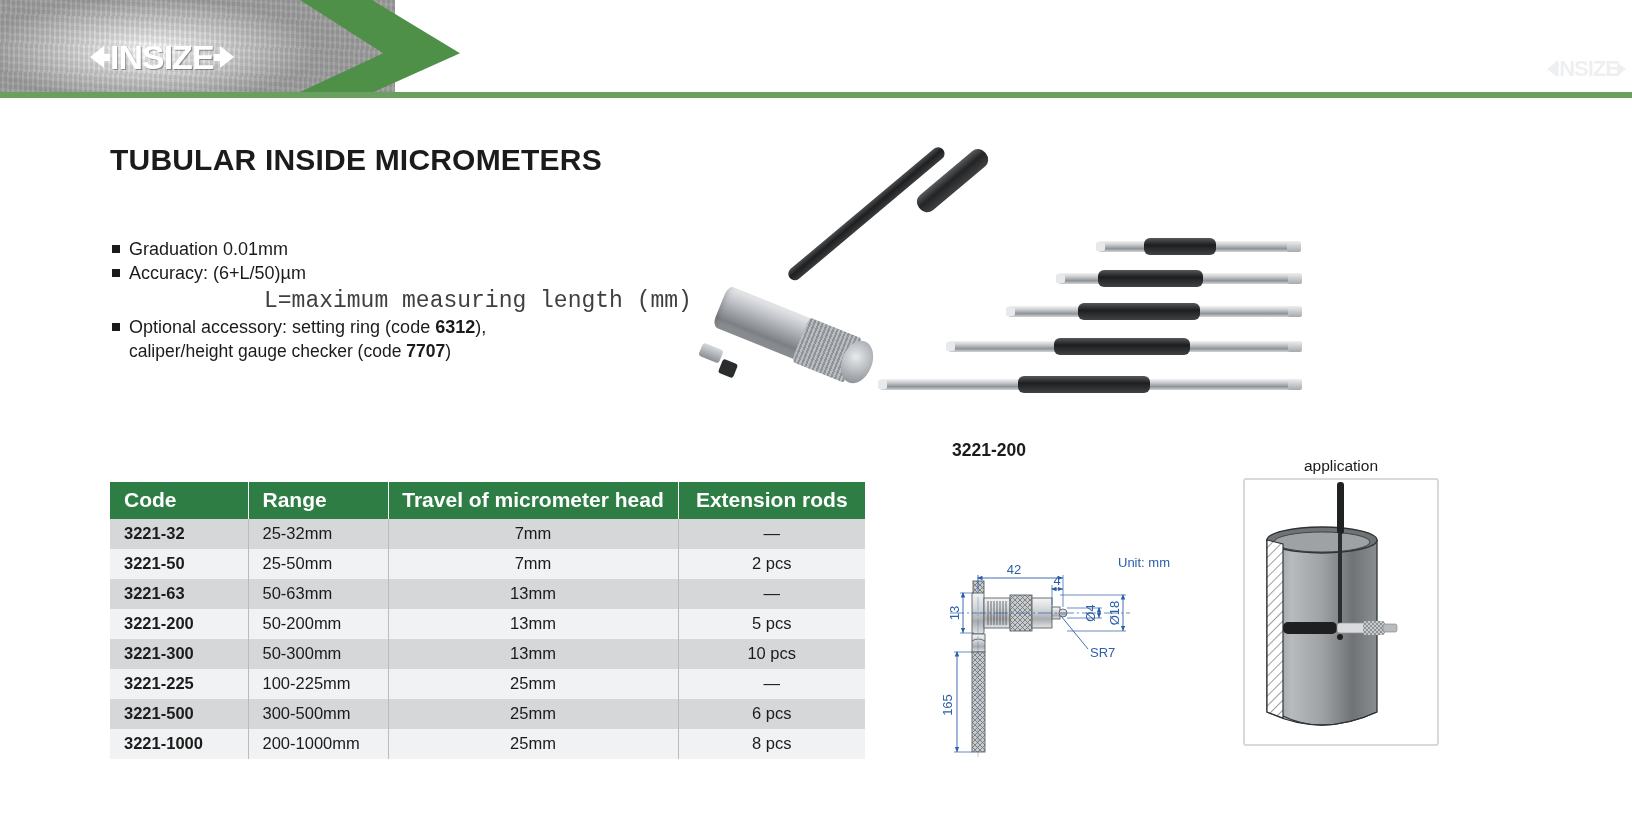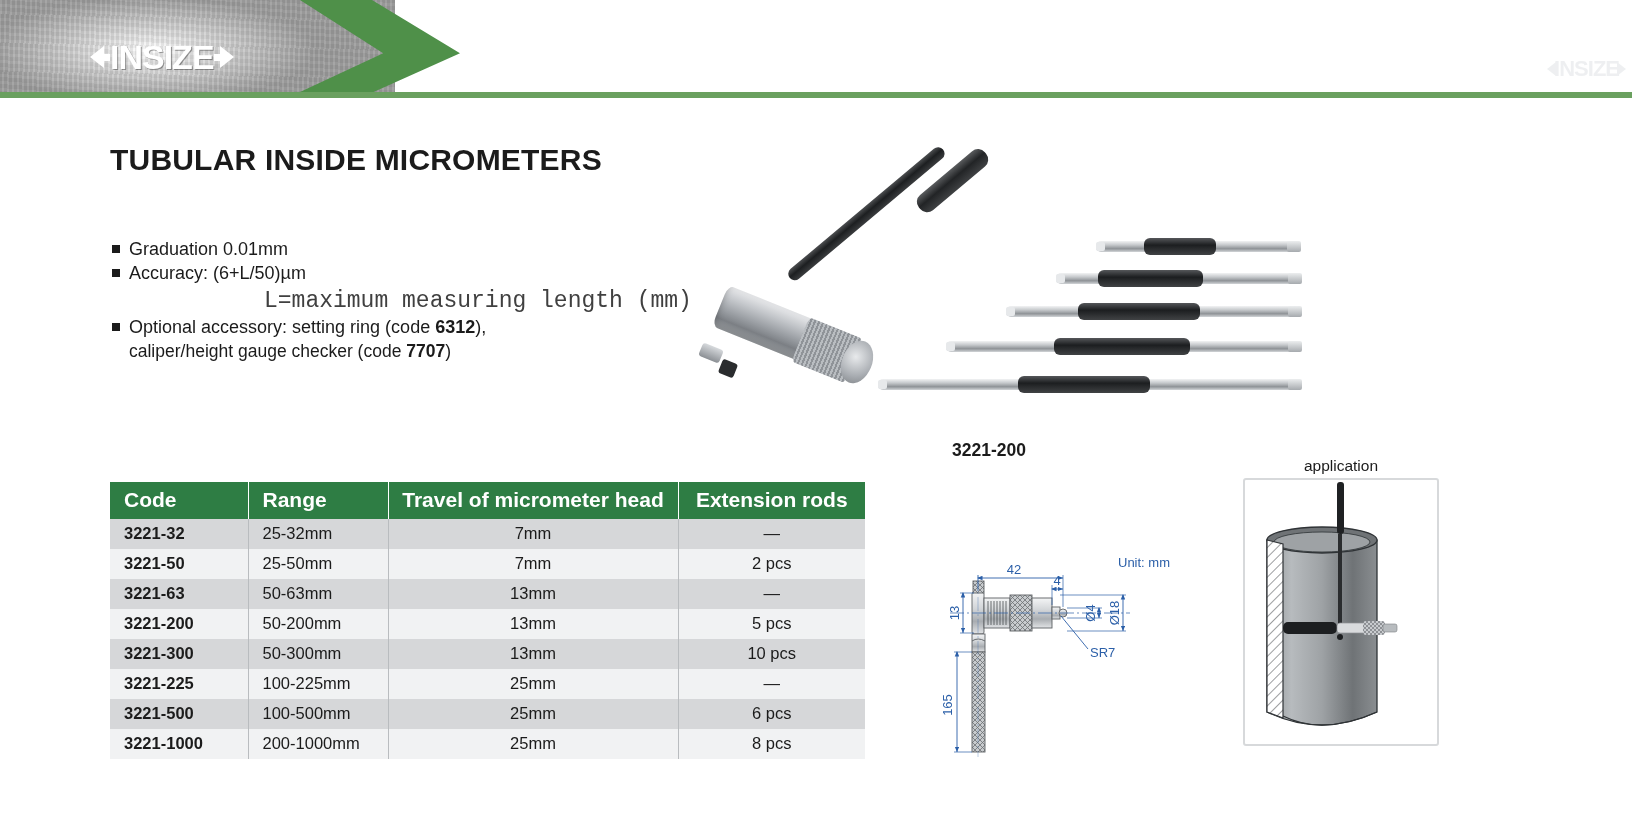--- a/index.html
+++ b/index.html
@@ -311,21 +311,21 @@
         <td>10 pcs</td>
       </tr>
       <tr>
         <td class="code">3221-225</td>
         <td class="range">100-225mm</td>
         <td>25mm</td>
         <td>—</td>
       </tr>
       <tr>
         <td class="code">3221-500</td>
-        <td class="range">100-500mm</td>
+        <td class="range">300-500mm</td>
         <td>25mm</td>
         <td>6 pcs</td>
       </tr>
       <tr>
         <td class="code">3221-1000</td>
         <td class="range">200-1000mm</td>
         <td>25mm</td>
         <td>8 pcs</td>
       </tr>
     </tbody>

